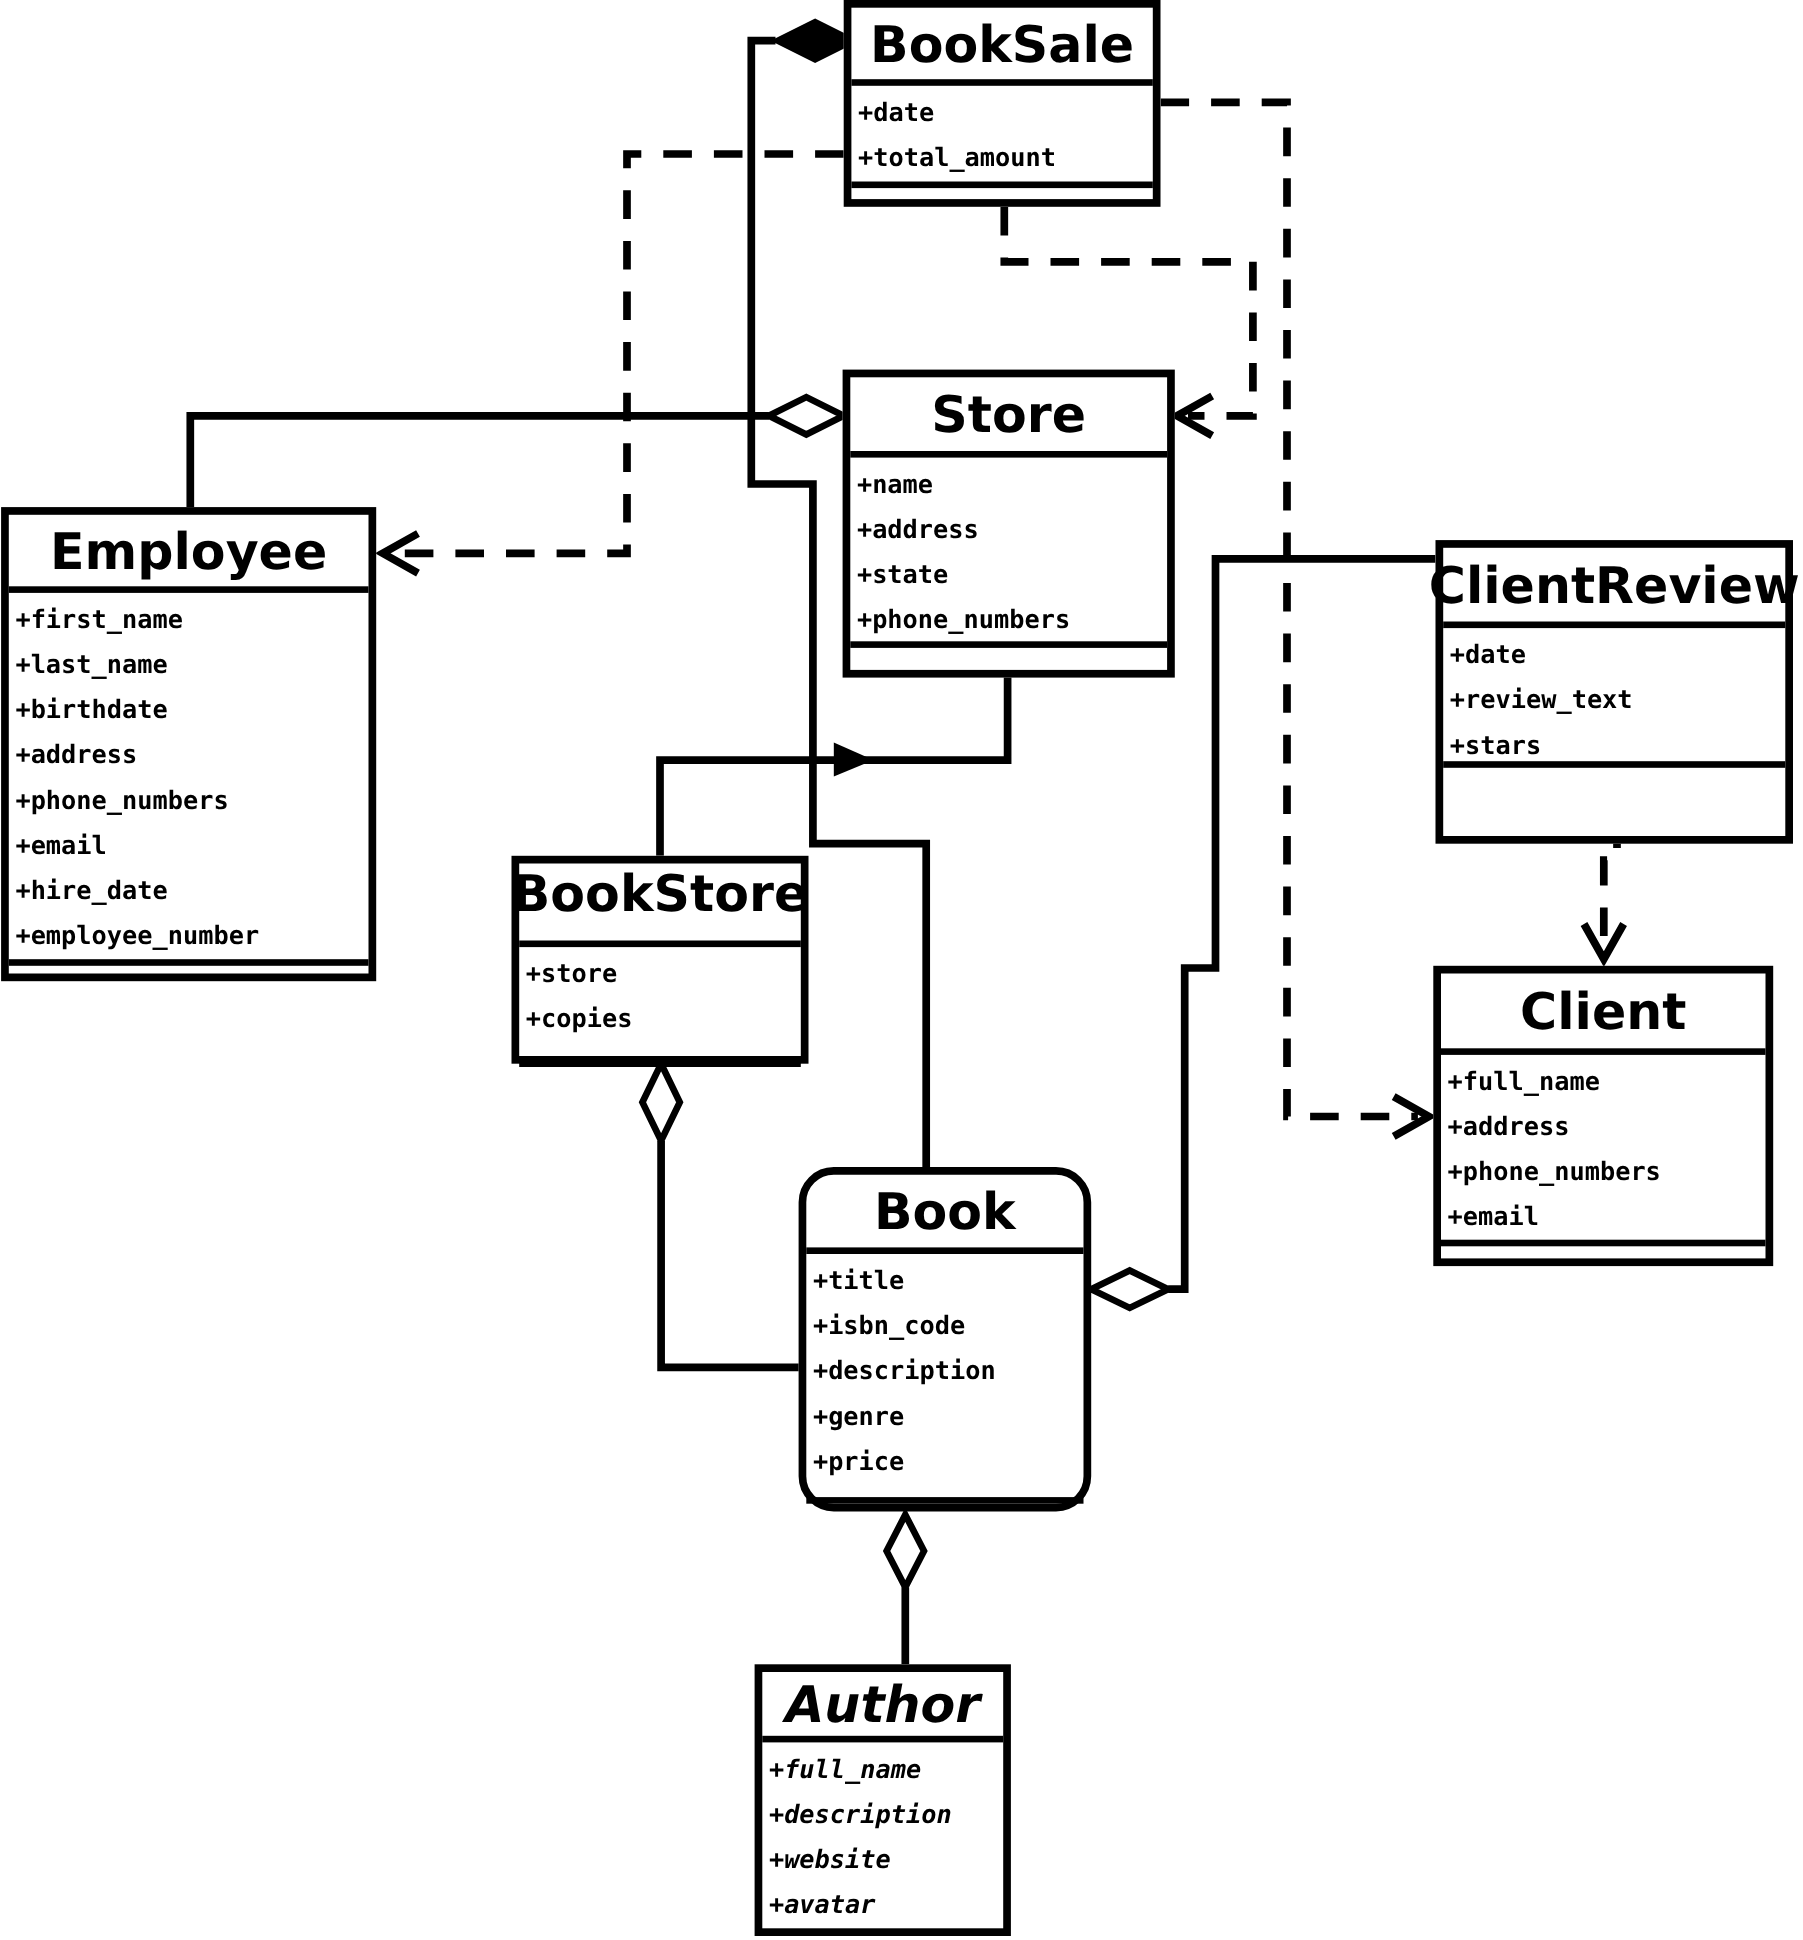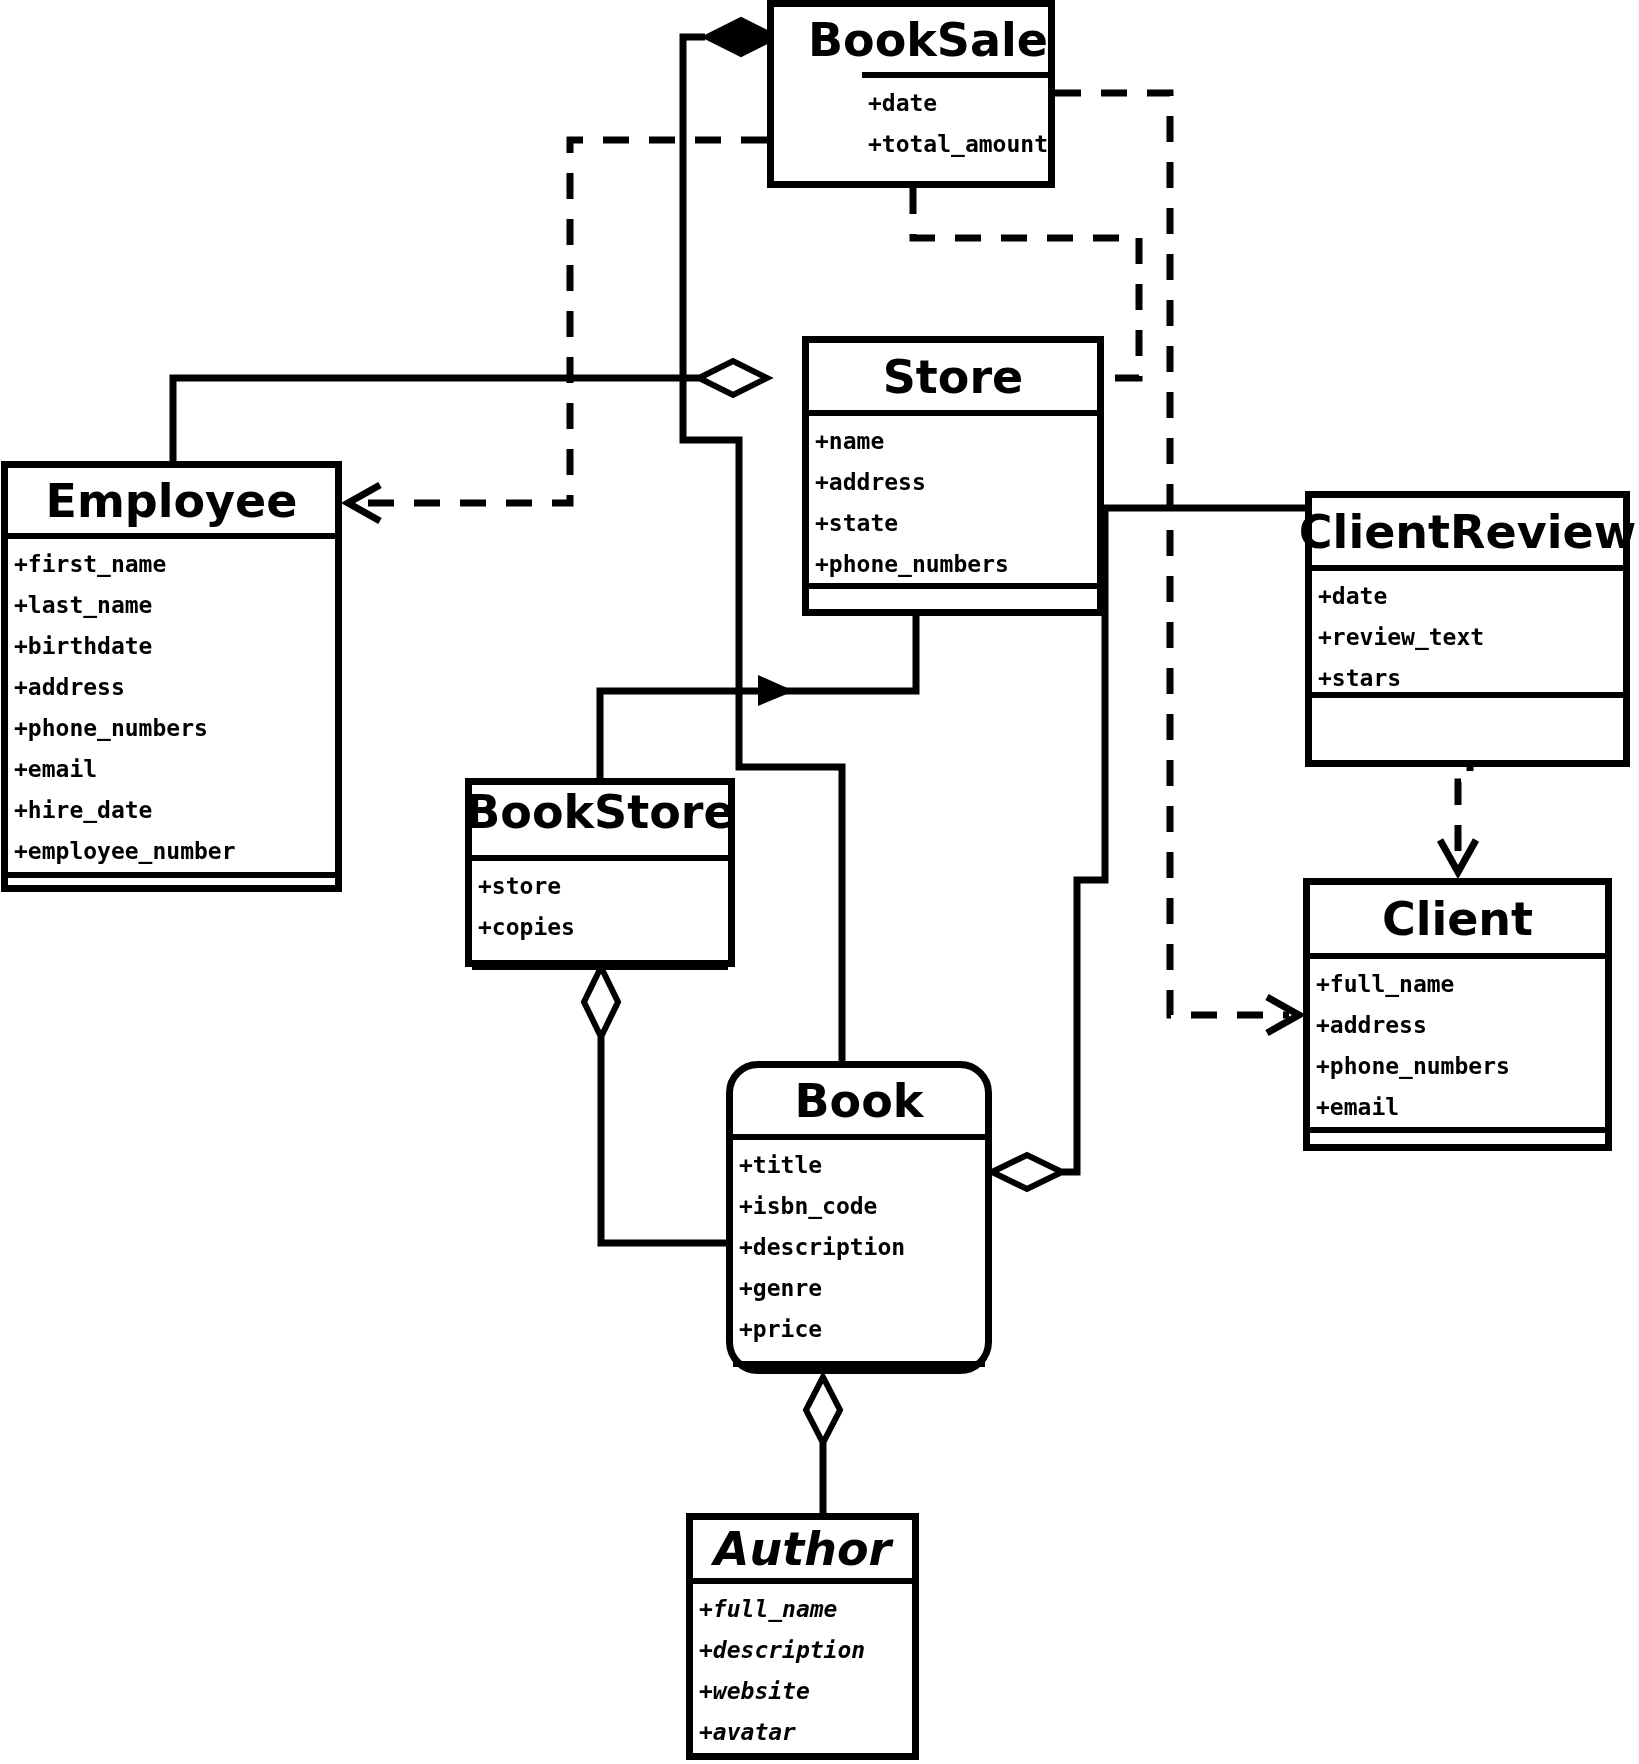--- a/index.html
+++ b/index.html
@@ -97,30 +97,30 @@
 
     
     <path d="M1055 93 H1170 V1015 H1289" fill="none" stroke="#000" stroke-width="7" stroke-dasharray="26 20"></path>
     <path d="M1267 997 L1299 1015 L1267 1033" fill="none" stroke="#000" stroke-width="7"></path>
 
     
     <path d="M1470 699 V782 H1458 V866" fill="none" stroke="#000" stroke-width="7" stroke-dasharray="26 20"></path>
     <path d="M1440 840 L1458 872 L1476 840" fill="none" stroke="#000" stroke-width="7"></path>
   </svg>
 
-  <div class="uml-class" style="left:767px; top:0px; width:288px; height:188px;align-items:flex-end;">
+  <div class="uml-class" style="left:767px; top:0px; width:288px; height:188px;">
     <div class="uml-title" style="height:65px">BookSale</div>
     <div class="uml-attrs" style="height:93px">
       <div class="attr">+date</div>
       <div class="attr">+total_amount</div>
     </div>
     <div class="uml-ops"></div>
   </div>
 
-  <div class="uml-class" style="left:766px; top:336px; width:302px; height:280px;margin-left:36px;">
+  <div class="uml-class" style="left:766px; top:336px; width:302px; height:280px;">
     <div class="uml-title" style="height:67px">Store</div>
     <div class="uml-attrs" style="height:173px">
       <div class="attr">+name</div>
       <div class="attr">+address</div>
       <div class="attr">+state</div>
       <div class="attr">+phone_numbers</div>
     </div>
     <div class="uml-ops"></div>
   </div>
 

